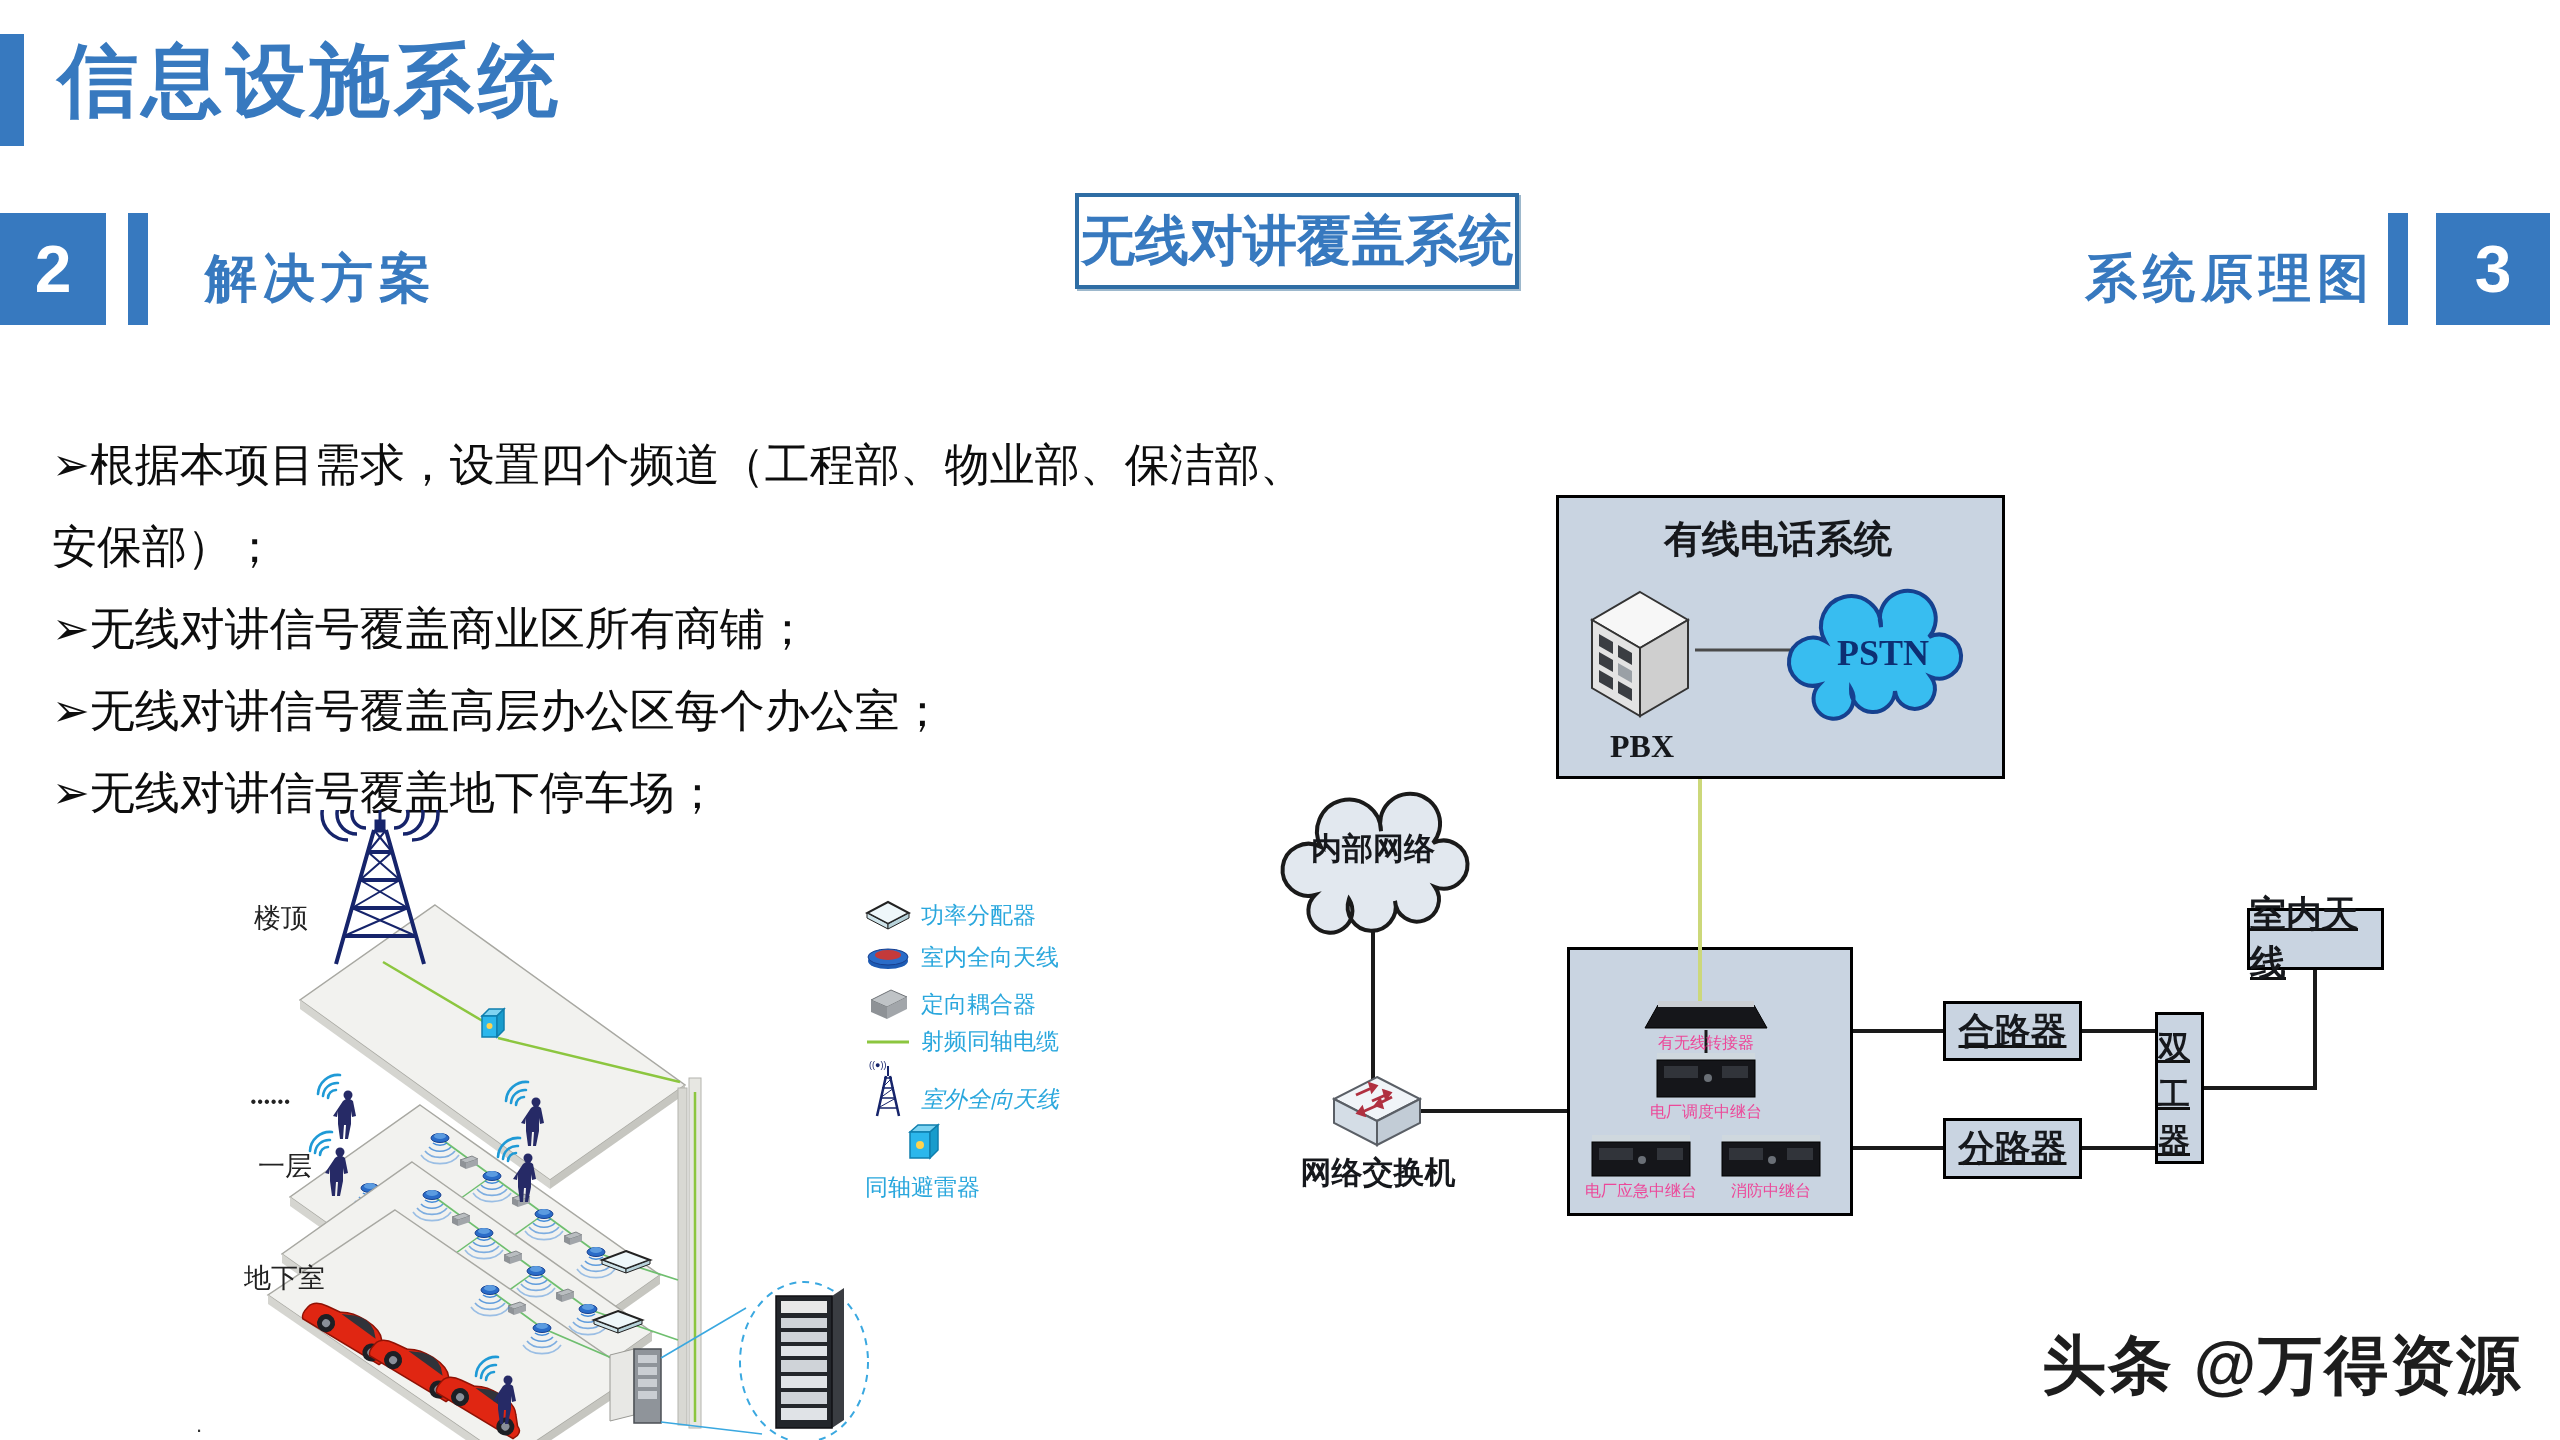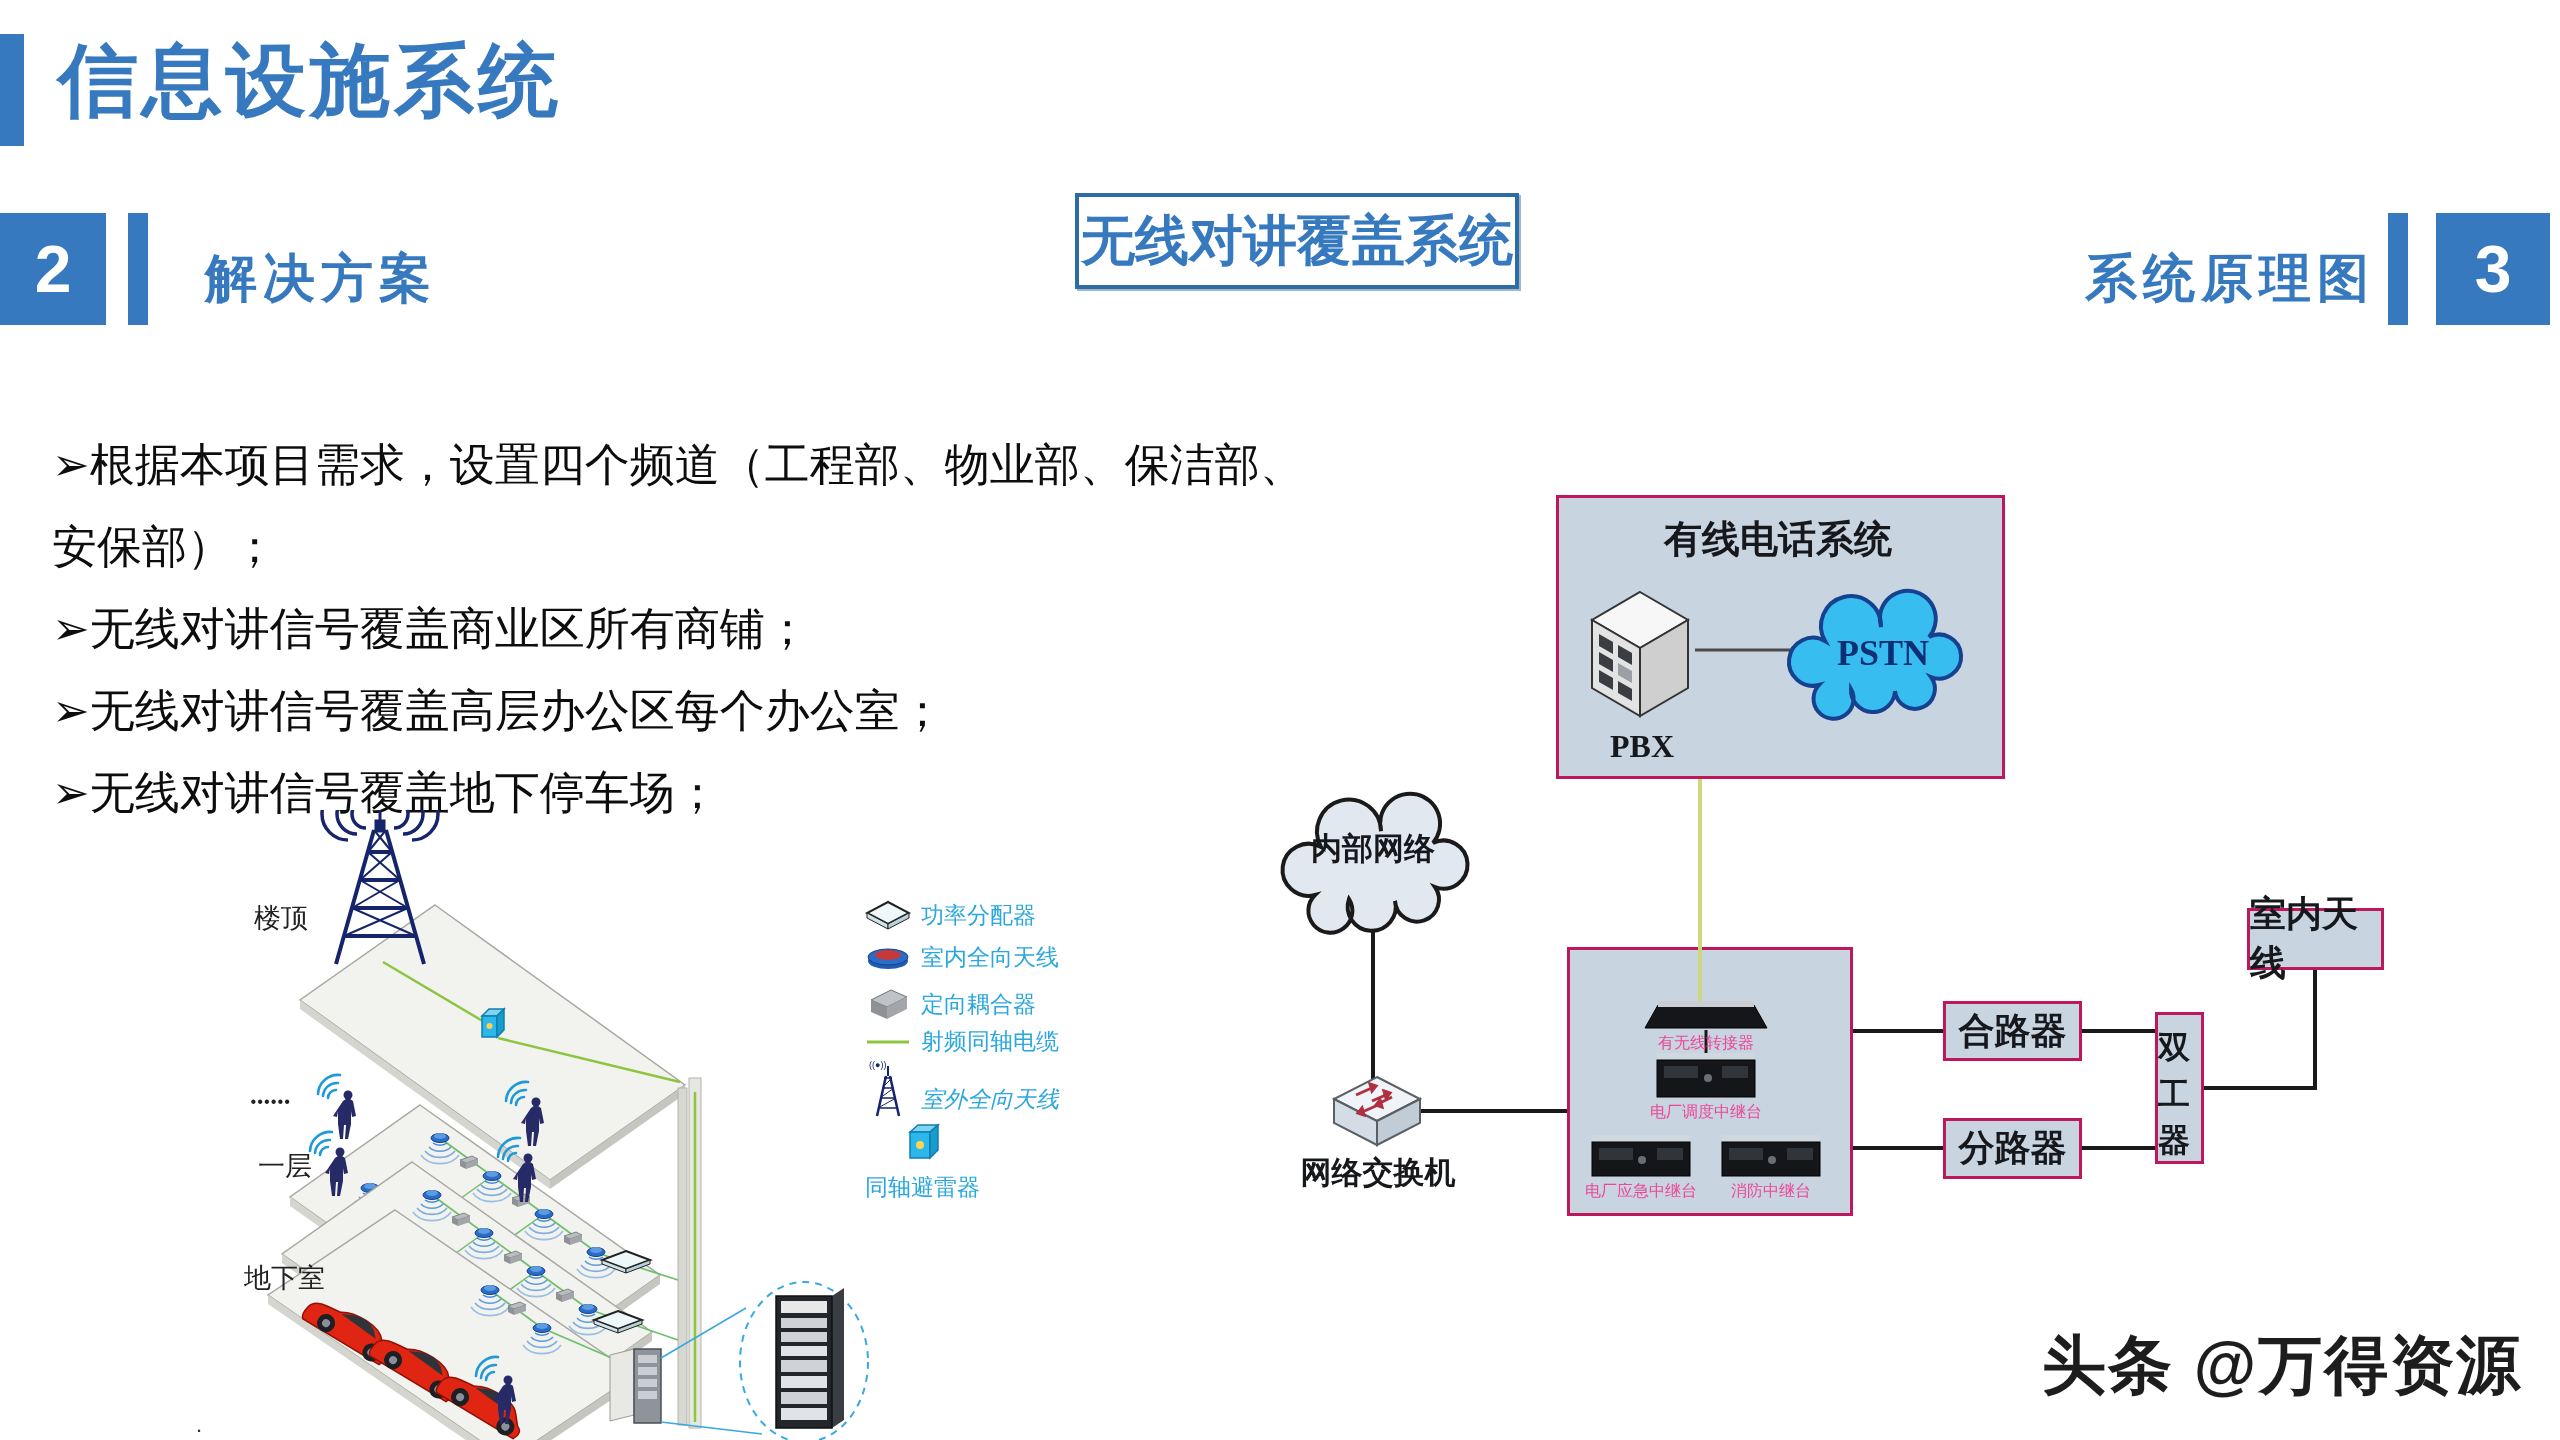--- a/index.html
+++ b/index.html
@@ -25,21 +25,21 @@
   
   .bullets{left:52px;top:424px;width:1230px;font-size:45px;line-height:82px;color:#0d0d0d;}
   .bullet-line{white-space:nowrap;}
   
   .left-diagram{left:190px;top:810px;width:830px;height:630px;}
   .floor-label{font-family:"Liberation Serif",serif;color:#222;font-size:27px;}
   .legend-row{display:flex;align-items:center;gap:10px;margin-left:23px;}
   .legend-label{color:#2aa7dd;font-size:23px;}
   
   .right-diagram{left:1270px;top:480px;width:1290px;height:790px;}
-  .dbox{position:absolute;background:#c9d4e1;border:3px solid #be185d;box-sizing:border-box;}
+  .dbox{position:absolute;background:#c9d4e1;border:3px solid #000000;box-sizing:border-box;text-decoration:underline;}
   .dbox-label{display:flex;align-items:center;justify-content:center;width:100%;height:100%;
               font-family:"Liberation Serif",serif;font-weight:bold;font-size:36px;color:#16181c;}
   .diagram-text{position:absolute;font-family:"Liberation Serif",serif;font-weight:bold;color:#16181c;text-align:center;}
   .unit-label{position:absolute;font-family:"Liberation Serif",serif;font-size:16px;color:#ec4899;text-align:center;}
   .duplexer-text{font-size:32px;line-height:1.45;padding-top:6px;}
   
   .watermark{left:2042px;top:1322px;font-size:64px;font-weight:bold;color:#1d1d1d;letter-spacing:2px;text-align:center;}
   .stray-dot{left:196px;top:1412px;font-size:22px;color:#333;}
 </style>
 </head>

